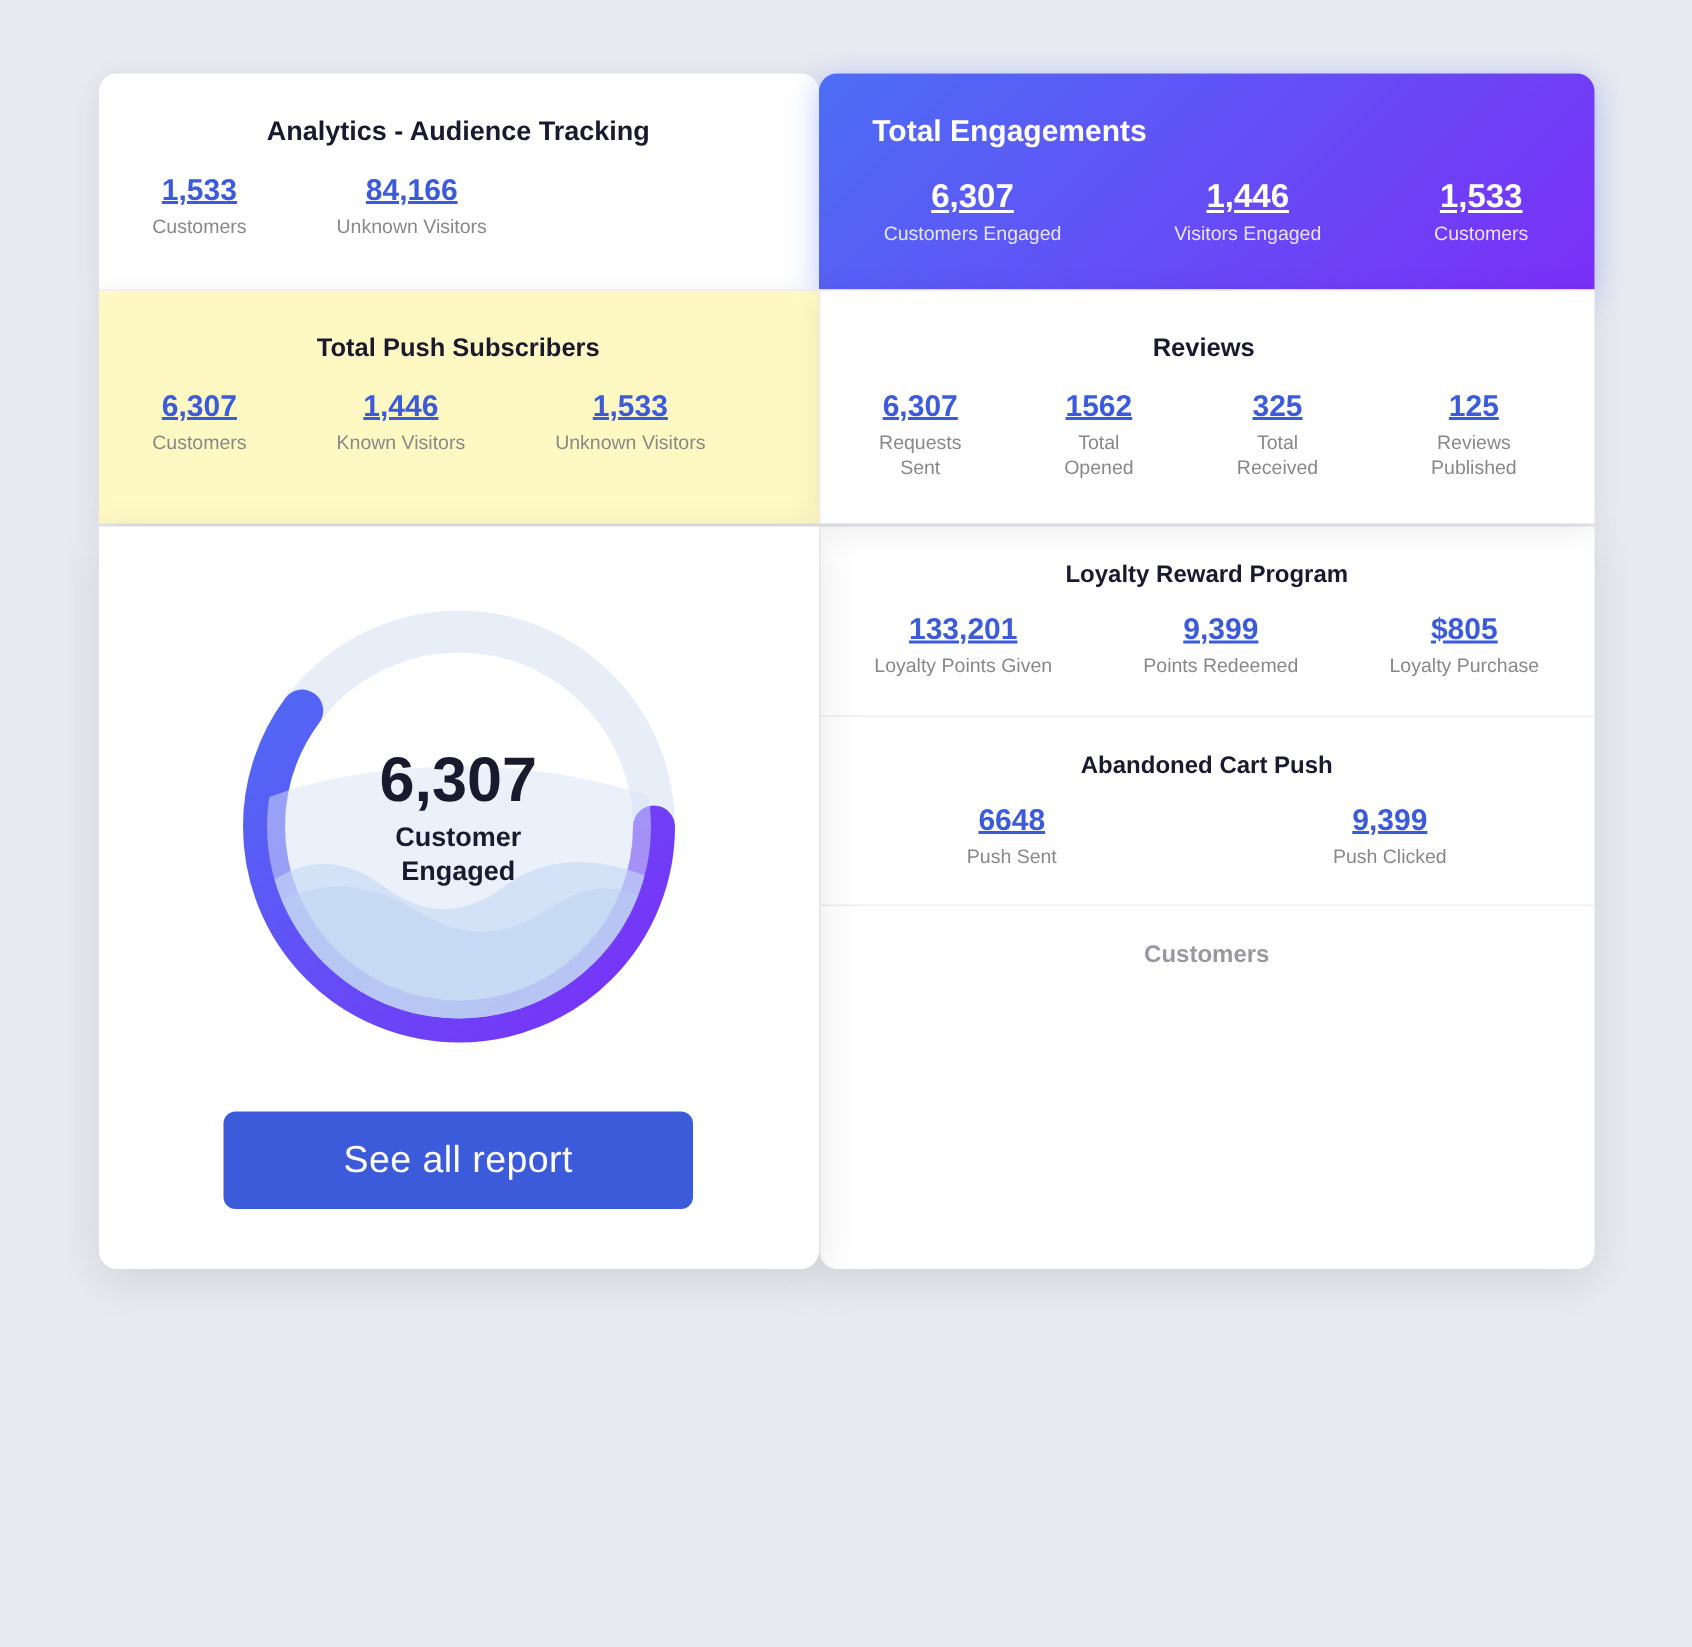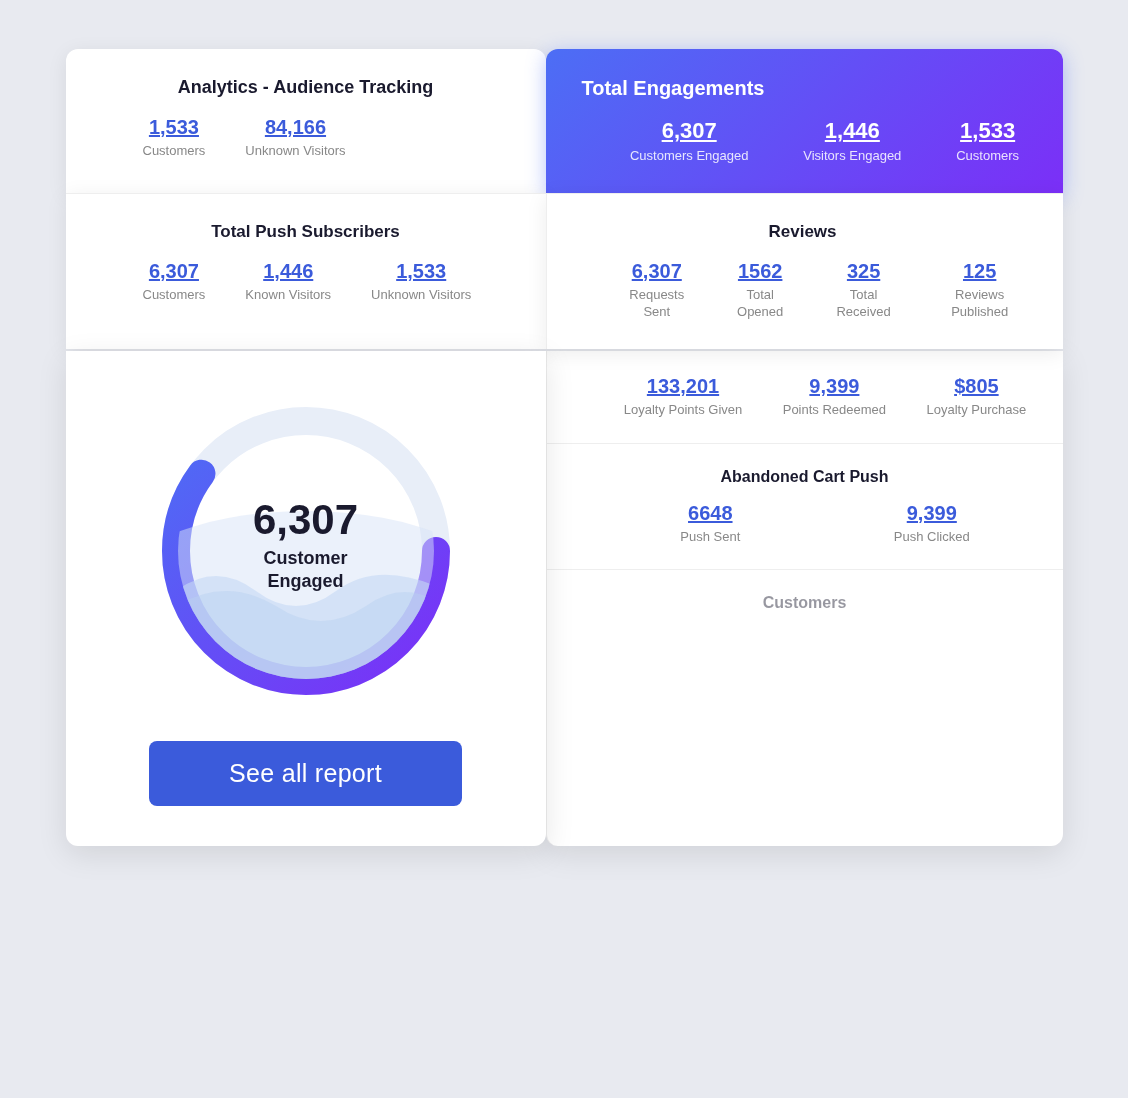--- a/index.html
+++ b/index.html
@@ -42,22 +42,21 @@
     .analytics-card h2 {
       font-size: 18px;
       font-weight: 700;
       color: #1a1a2e;
       margin-bottom: 18px;
       text-align: center;
     }
 
     .stats-row {
       display: flex;
-      gap: 40px;
-      margin-left: 41px;
+      gap: 60px;
     }
 
     .stat-item {
       display: flex;
       flex-direction: column;
       align-items: center;
     }
 
     .stat-value {
       font-size: 20px;
@@ -109,21 +108,21 @@
 
     
     .middle-row {
       display: flex;
       gap: 0;
       position: relative;
       z-index: 2;
     }
 
     .push-subscribers-card {
-      background: #ffffff;
+      background: #fef9c3;
       padding: 28px 36px 28px 36px;
       width: 480px;
       box-shadow: 0 4px 20px rgba(0,0,0,0.08);
       border-top: 1px solid #eee;
     }
 
     .push-subscribers-card h2 {
       font-size: 17px;
       font-weight: 700;
       color: #1a1a2e;
@@ -372,20 +371,21 @@
           <div class="donut-number">6,307</div>
           <div class="donut-label">Customer<br>Engaged</div>
         </div>
       </div>
       <button class="see-all-btn">See all report</button>
     </div>
 
     <div class="right-panel">
 
       <div class="right-section">
+        <h3>Loyalty Reward Program</h3>
         <div class="stats-row">
           <div class="stat-item">
             <span class="stat-value">133,201</span>
             <span class="stat-label">Loyalty Points Given</span>
           </div>
           <div class="stat-item">
             <span class="stat-value">9,399</span>
             <span class="stat-label">Points Redeemed</span>
           </div>
           <div class="stat-item">

